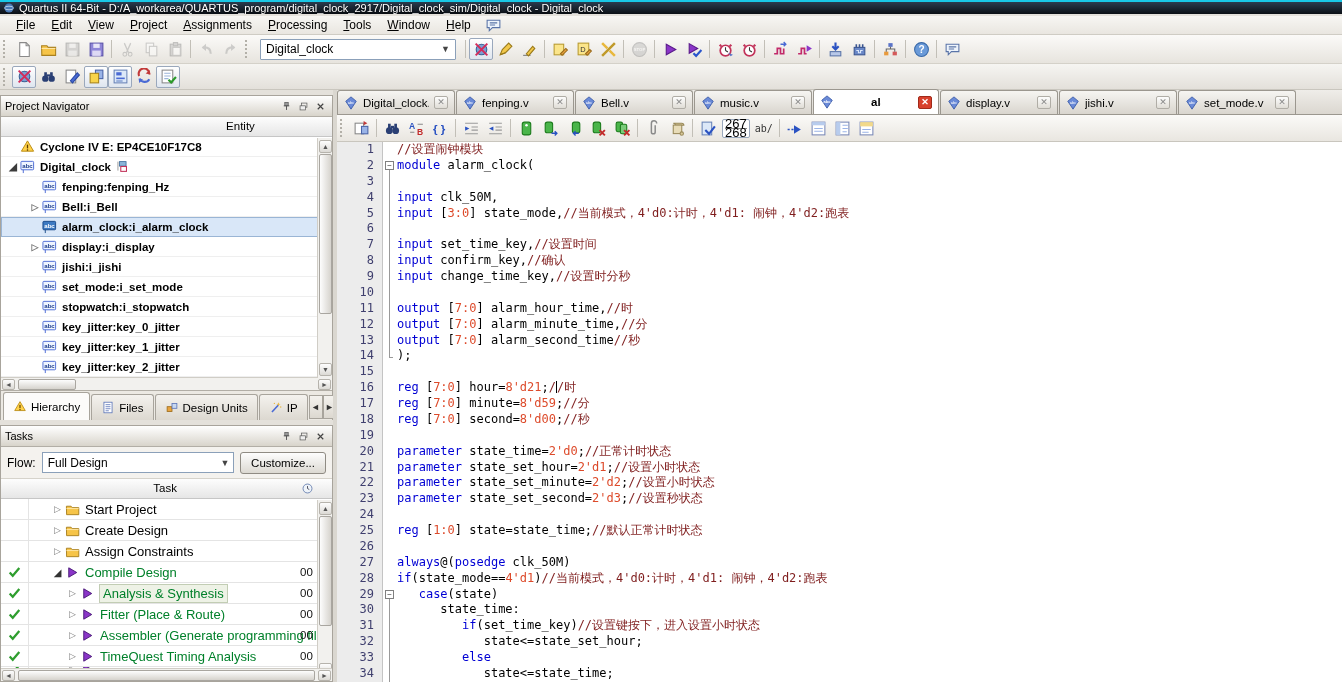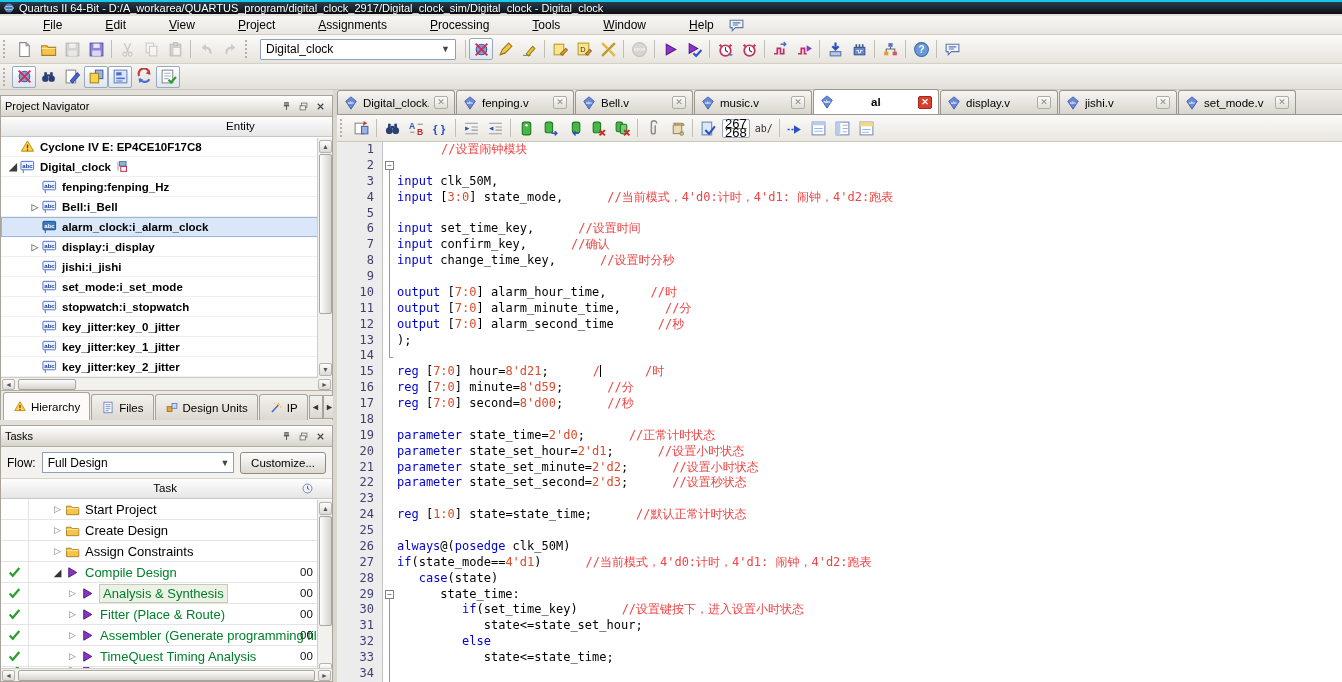--- a/index.html
+++ b/index.html
@@ -11,21 +11,21 @@
   #titlebar { position:absolute; left:0; top:0; width:1342px; height:14px;
     background:linear-gradient(#2a3c4e,#0b1016); border-top:2px solid #19c8e6;
     color:#fff; display:flex; align-items:center; padding-left:3px; overflow:hidden; }
   #titlebar .ttl { font-size:11px; white-space:nowrap; margin-left:4px; text-shadow:0 1px 2px #000; }
   #titlebar .wicon { width:12px; height:12px; }
 
   
   #menubar { position:absolute; left:0; top:16px; width:1342px; height:19px;
     background:linear-gradient(#f7f6f3,#e9e6e0); border-bottom:1px solid #cfccc4;
     display:flex; align-items:center; padding-left:8px; }
-  .menu-item { padding:1px 8px; color:#000; cursor:default;margin-left:27px; }
+  .menu-item { padding:1px 8px; color:#000; cursor:default; }
   .menu-item u { text-decoration:underline; }
   #menubar .tbi-icon { margin-left:6px; }
 
   
   #toolbar1 { position:absolute; left:0; top:35px; width:1342px; height:29px;
     background:linear-gradient(#fbfaf8,#e7e4de); border-bottom:1px solid #d4d1c9;
     display:flex; align-items:center; }
   #toolbar2 { position:absolute; left:0; top:64px; width:1342px; height:26px;
     background:linear-gradient(#f6f5f2,#e3e0da); border-bottom:1px solid #c9c6be;
     display:flex; align-items:center; }
@@ -119,21 +119,21 @@
 
   
   #code { height:540px; display:flex; overflow:hidden; background:#fff; position:relative; }
   #gutter { width:46px; background:#ececec; border-right:1px solid #c4c4c4; flex:none; }
   #foldcol { width:14px; flex:none; position:relative; }
   #codetext { flex:1; overflow:hidden; }
   .cl { height:15.88px; line-height:15.88px; white-space:pre; font-family:"DejaVu Sans Mono","Liberation Mono",monospace; font-size:12px; }
   .cl-num { text-align:right; padding-right:8px; color:#3f3f6e; }
   .tk-kw { color:#0000d4; }
   .tk-num { color:#dd4a2a; }
-  .tk-com { color:#ef4444;margin-left:44px; }
+  .tk-com { color:#7f1d1d; }
   .tk-txt { color:#000; }
   .caret { display:inline-block; width:1px; height:12px; background:#000; vertical-align:-2px; }
   .fold-cell { position:relative; height:15.88px; }
   .fold-box { position:absolute; left:2px; top:3.5px; width:9px; height:9px; border:1px solid #808080; background:#fff;
     font-size:8px; line-height:7px; text-align:center; color:#333; }
   .fold-guide { position:absolute; left:6px; top:0; width:1px; height:100%; background:#999; }
   .fold-end { position:absolute; left:6px; top:0; width:1px; height:55%; background:#999; }
   .fold-end2 { position:absolute; left:6px; top:55%; width:4px; height:1px; background:#999; }
 </style>
 </head>
@@ -1271,20 +1271,21 @@
         </div>
         <div class="fold-cell">
           <div class="fold-guide"></div>
         </div>
         <div class="fold-cell">
           <div class="fold-guide"></div>
         </div>
       </div>
     <div id="codetext">
         <div class="cl"><span class="tk-com">//设置闹钟模块</span></div>
+        <div class="cl"><span class="tk-kw">module</span><span class="tk-txt"> alarm_clock(</span></div>
         <div class="cl"></div>
         <div class="cl"><span class="tk-kw">input</span><span class="tk-txt"> clk_50M,</span></div>
         <div class="cl"><span class="tk-kw">input</span><span class="tk-txt"> [</span><span class="tk-num">3:0</span><span class="tk-txt">] state_mode,</span><span class="tk-com">//当前模式，4'd0:计时，4'd1: 闹钟，4'd2:跑表</span></div>
         <div class="cl"></div>
         <div class="cl"><span class="tk-kw">input</span><span class="tk-txt"> set_time_key,</span><span class="tk-com">//设置时间</span></div>
         <div class="cl"><span class="tk-kw">input</span><span class="tk-txt"> confirm_key,</span><span class="tk-com">//确认</span></div>
         <div class="cl"><span class="tk-kw">input</span><span class="tk-txt"> change_time_key,</span><span class="tk-com">//设置时分秒</span></div>
         <div class="cl"></div>
         <div class="cl"><span class="tk-kw">output</span><span class="tk-txt"> [</span><span class="tk-num">7:0</span><span class="tk-txt">] alarm_hour_time,</span><span class="tk-com">//时</span></div>
         <div class="cl"><span class="tk-kw">output</span><span class="tk-txt"> [</span><span class="tk-num">7:0</span><span class="tk-txt">] alarm_minute_time,</span><span class="tk-com">//分</span></div>

